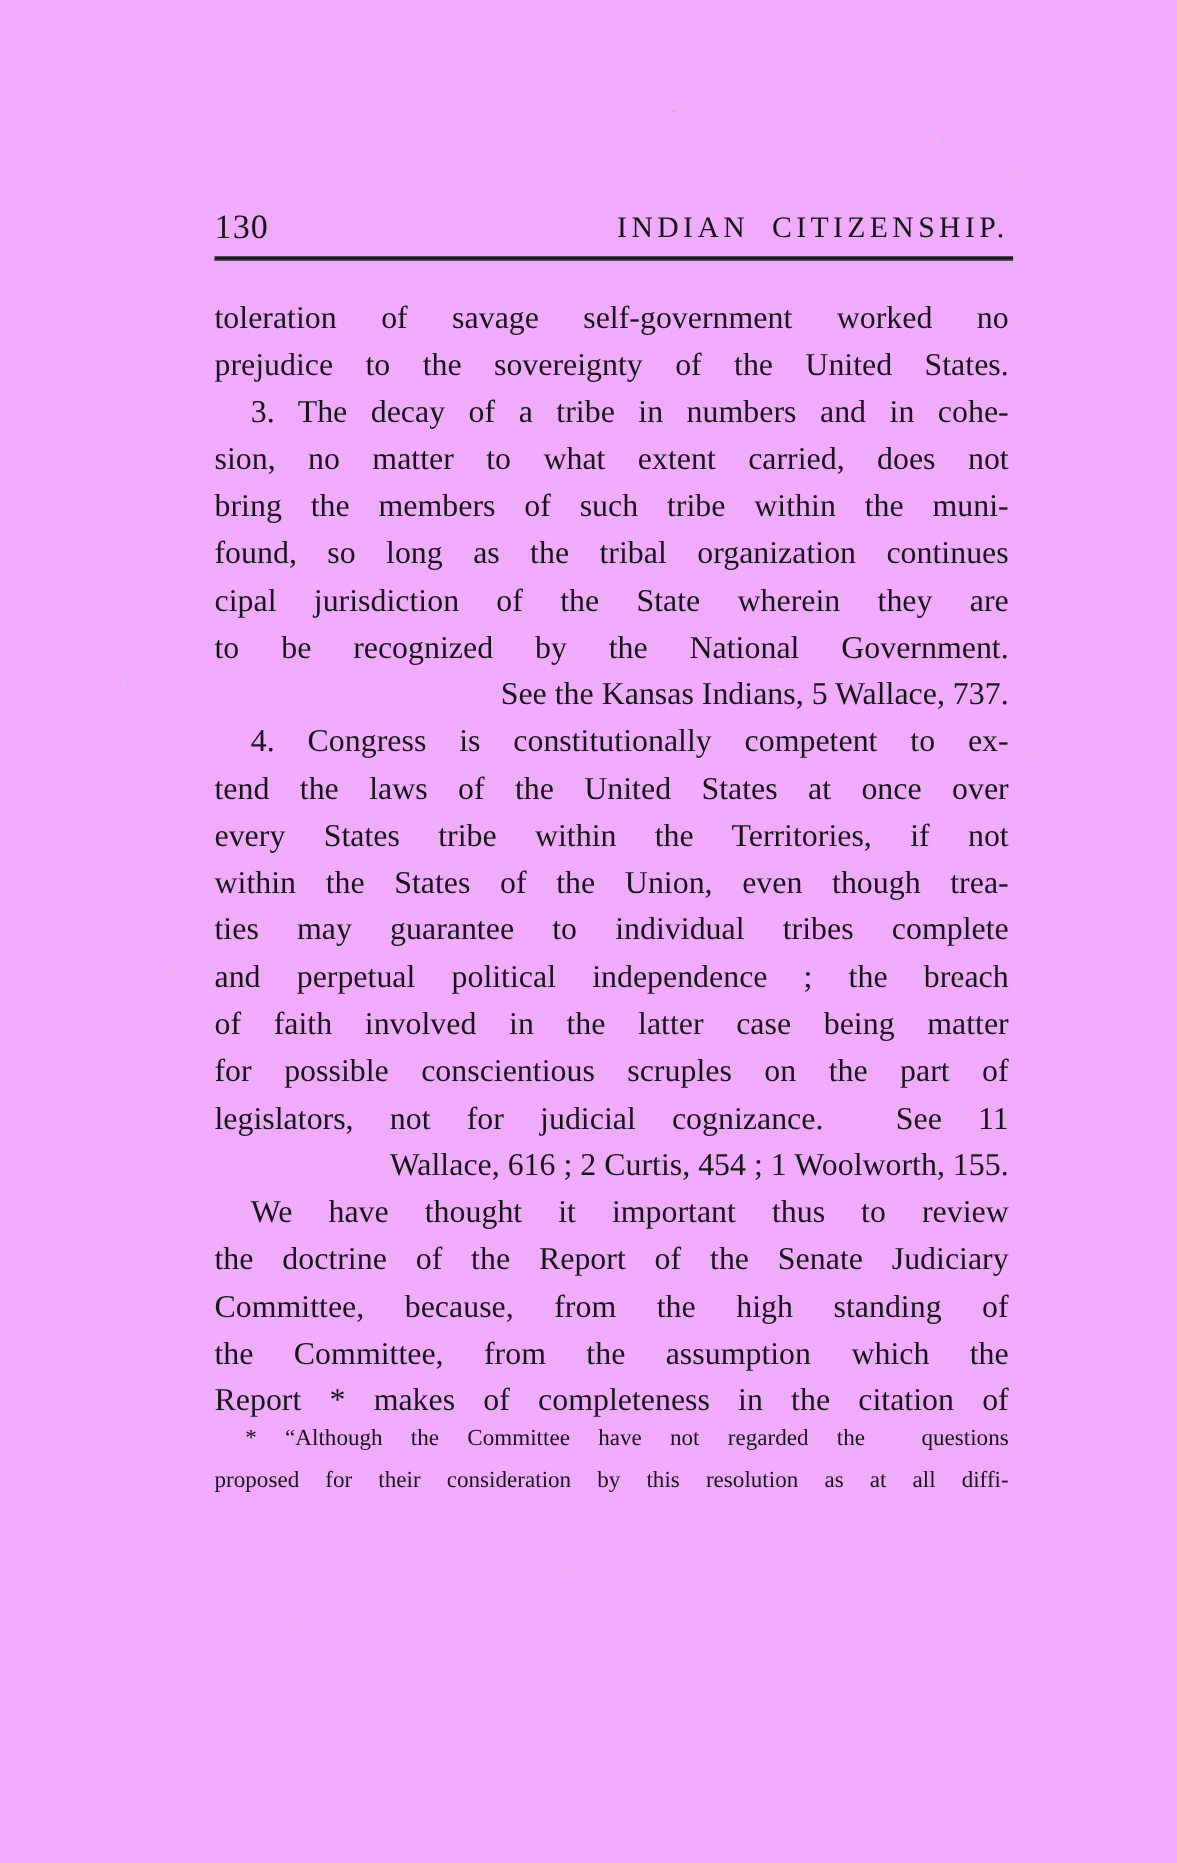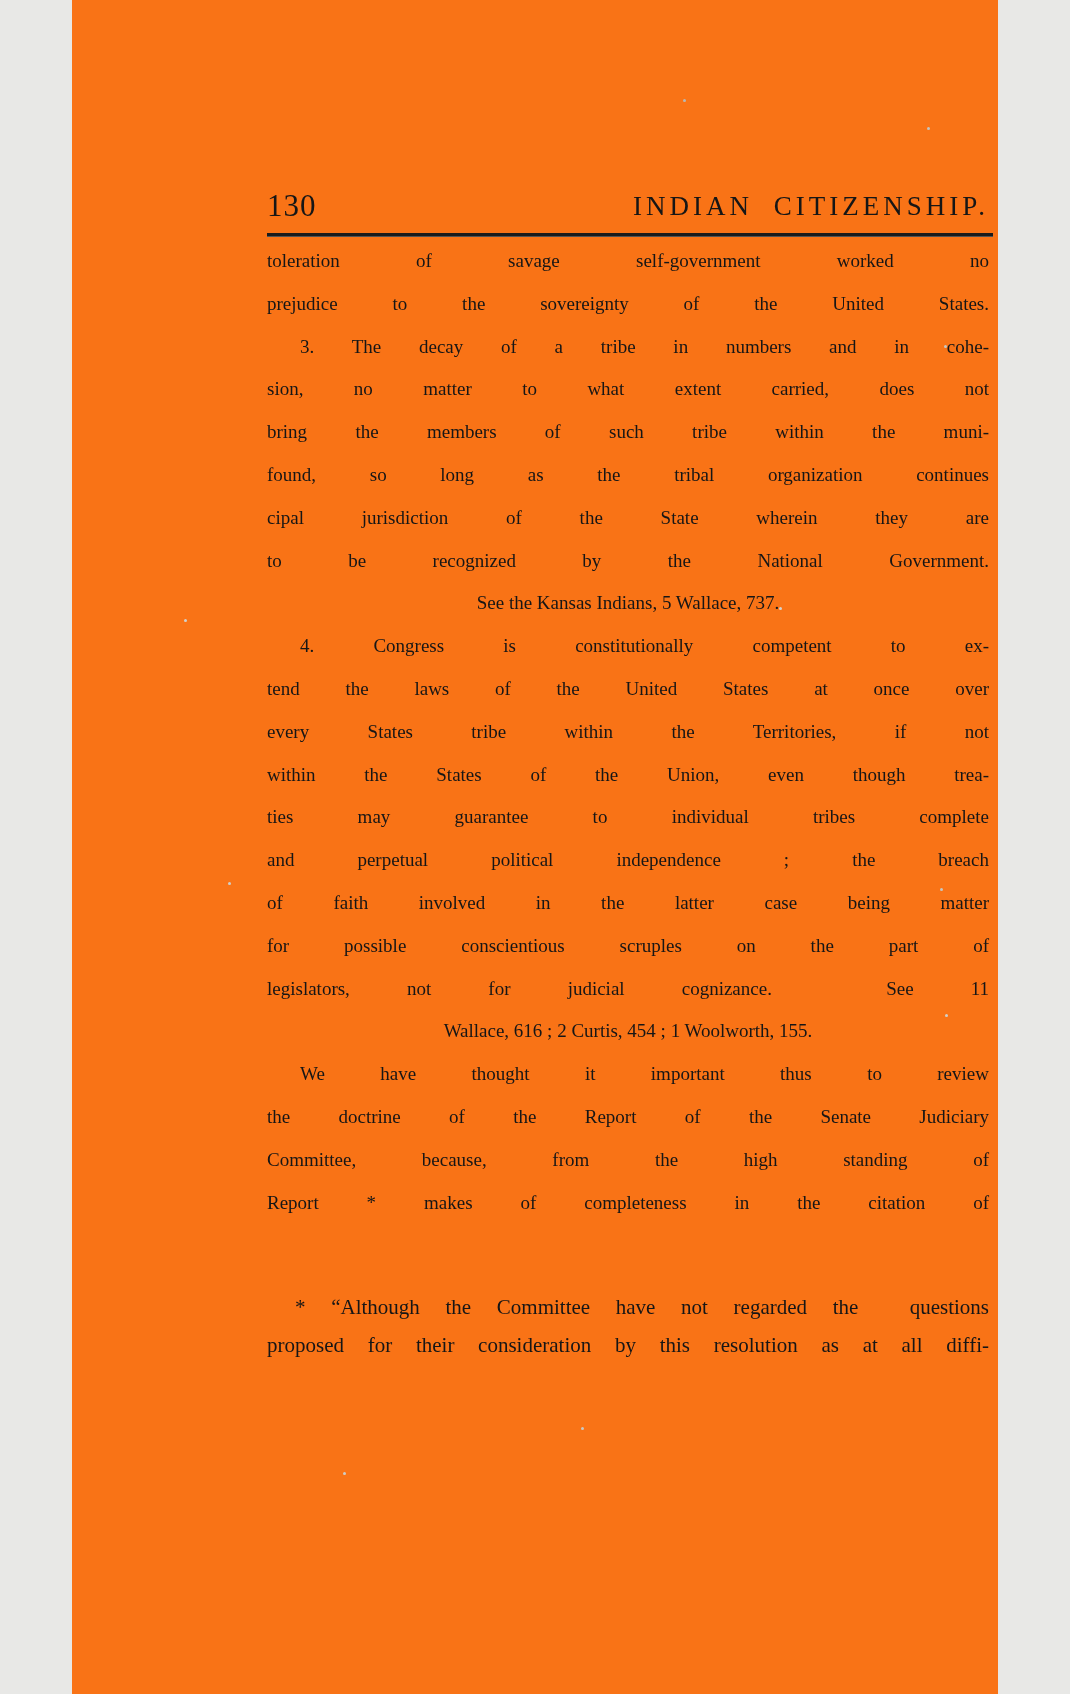--- a/index.html
+++ b/index.html
@@ -2,24 +2,24 @@
 <html><head>
 <meta charset="utf-8">
 <style>
   html, body {
     margin: 0;
     padding: 0;
     background: #e8e8e6;
   }
   .page {
     position: relative;
-    width: 926px;
+    width: 1070px;
     height: 1694px;
     margin: 0 auto;
-    background: #f97316;
+    background: #f0abfc;
     overflow: hidden;
     font-family: "Liberation Serif", "DejaVu Serif", serif;
     color: #161616;
   }
   
   .header {
     position: absolute;
     left: 195px;
     top: 186px;
     width: 722px;
@@ -48,28 +48,28 @@
     top: 233px;
     width: 726px;
     height: 3px;
     background: #1b1b1b;
     border-bottom: 1px solid #555;
   }
   
   .body-text {
     position: absolute;
     left: 195px;
-    top: 240px;
+    top: 268px;
     width: 722px;
-    font-size: 19px;
+    font-size: 29px;
     line-height: 42.8px;
   }
   .line {
     width: 100%;
-    text-align: center;
+    text-align: right;
     white-space: pre-wrap;
   }
   .line.just {
     text-align: justify;
     text-align-last: justify;
   }
   .line.indent {
     text-indent: 33px;
   }
   
@@ -135,20 +135,21 @@
       <div class="line just">within the States of the Union, even though trea-</div>
       <div class="line just">ties may guarantee to individual tribes complete</div>
       <div class="line just">and perpetual political independence ; the breach</div>
       <div class="line just">of faith involved in the latter case being matter</div>
       <div class="line just">for possible conscientious scruples on the part of</div>
       <div class="line just">legislators, not for judicial cognizance.  See 11</div>
       <div class="line">Wallace, 616 ; 2 Curtis, 454 ; 1 Woolworth, 155.</div>
       <div class="line just indent">We have thought it important thus to review</div>
       <div class="line just">the doctrine of the Report of the Senate Judiciary</div>
       <div class="line just">Committee, because, from the high standing of</div>
+      <div class="line just">the Committee, from the assumption which the</div>
       <div class="line just">Report * makes of completeness in the citation of</div>
     </div>
 
   <div class="footnote">
       <div class="line just indent">* “Although the Committee have not regarded the  questions</div>
       <div class="line just">proposed for their consideration by this resolution as at all diffi-</div>
     </div>
 
   <div class="speck"></div>
 

